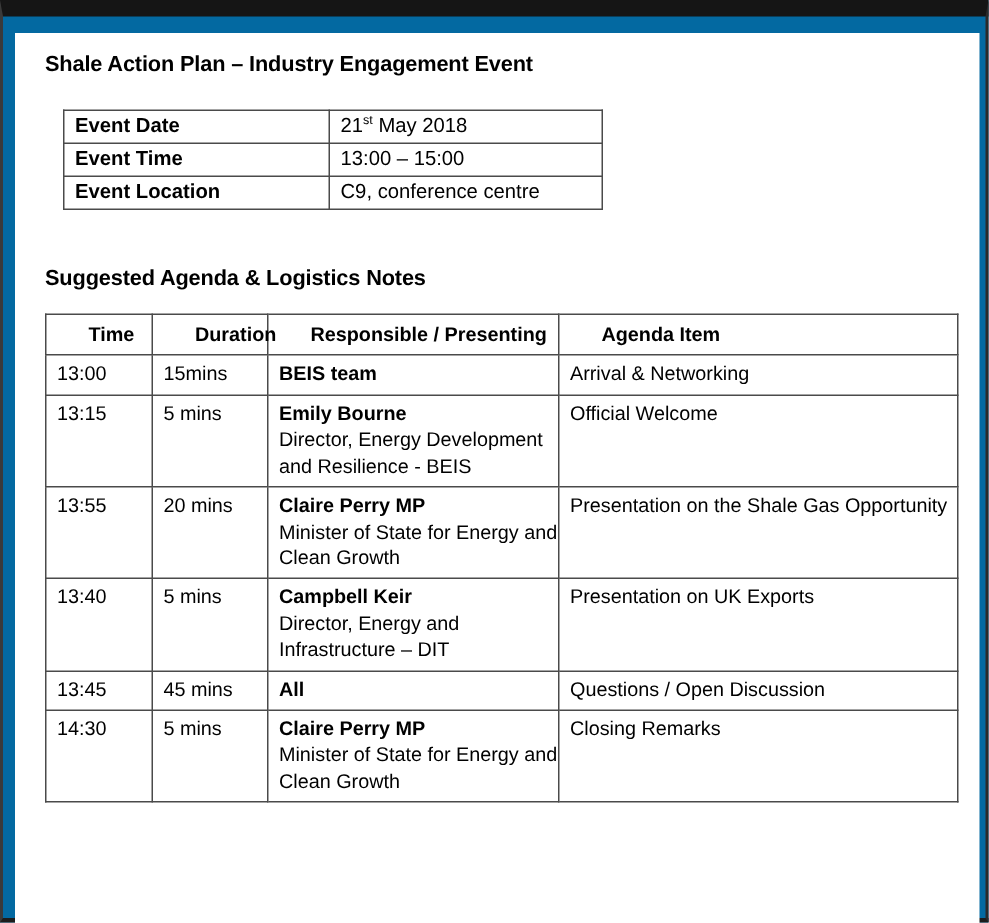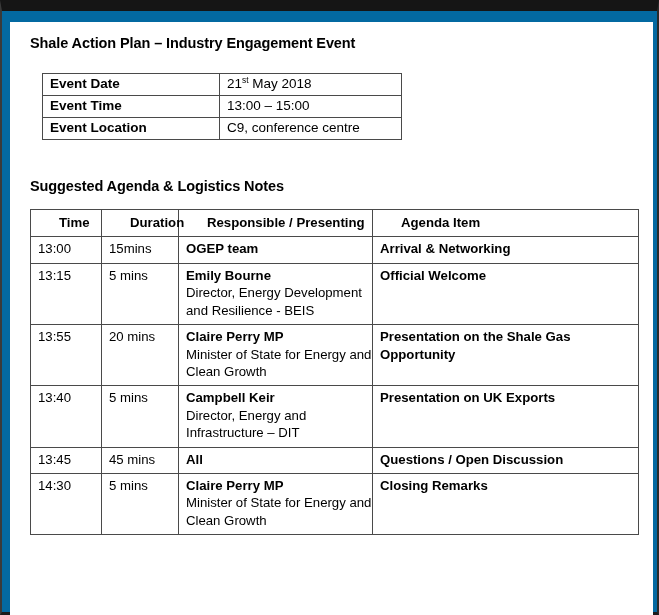--- a/index.html
+++ b/index.html
@@ -117,21 +117,21 @@
   .col-time    { width: 71px; }
   .col-dur     { width: 77px; }
   .col-resp    { width: 194px; }
   .col-agenda  { width: 266px; }
 
   .agenda-table td.time,
   .agenda-table td.dur {
     font-weight: normal;
   }
   .agenda-table td.agenda {
-    font-weight: bold;
+    font-weight: normal;
   }
   .resp-name {
     font-weight: bold;
     display: block;
   }
   .resp-sub {
     font-weight: normal;
     display: block;
   }
 </style>
@@ -176,21 +176,21 @@
           <th>Responsible / Presenting</th>
           <th>Agenda Item</th>
         </tr>
       </thead>
       <tbody>
 
         <tr>
           <td class="time">13:00</td>
           <td class="dur">15mins</td>
           <td class="resp">
-            <span class="resp-name">OGEP team</span>
+            <span class="resp-name">BEIS team</span>
             <span class="resp-sub"></span>
           </td>
           <td class="agenda">Arrival &amp; Networking</td>
         </tr>
 
         <tr>
           <td class="time">13:15</td>
           <td class="dur">5 mins</td>
           <td class="resp">
             <span class="resp-name">Emily Bourne</span>

